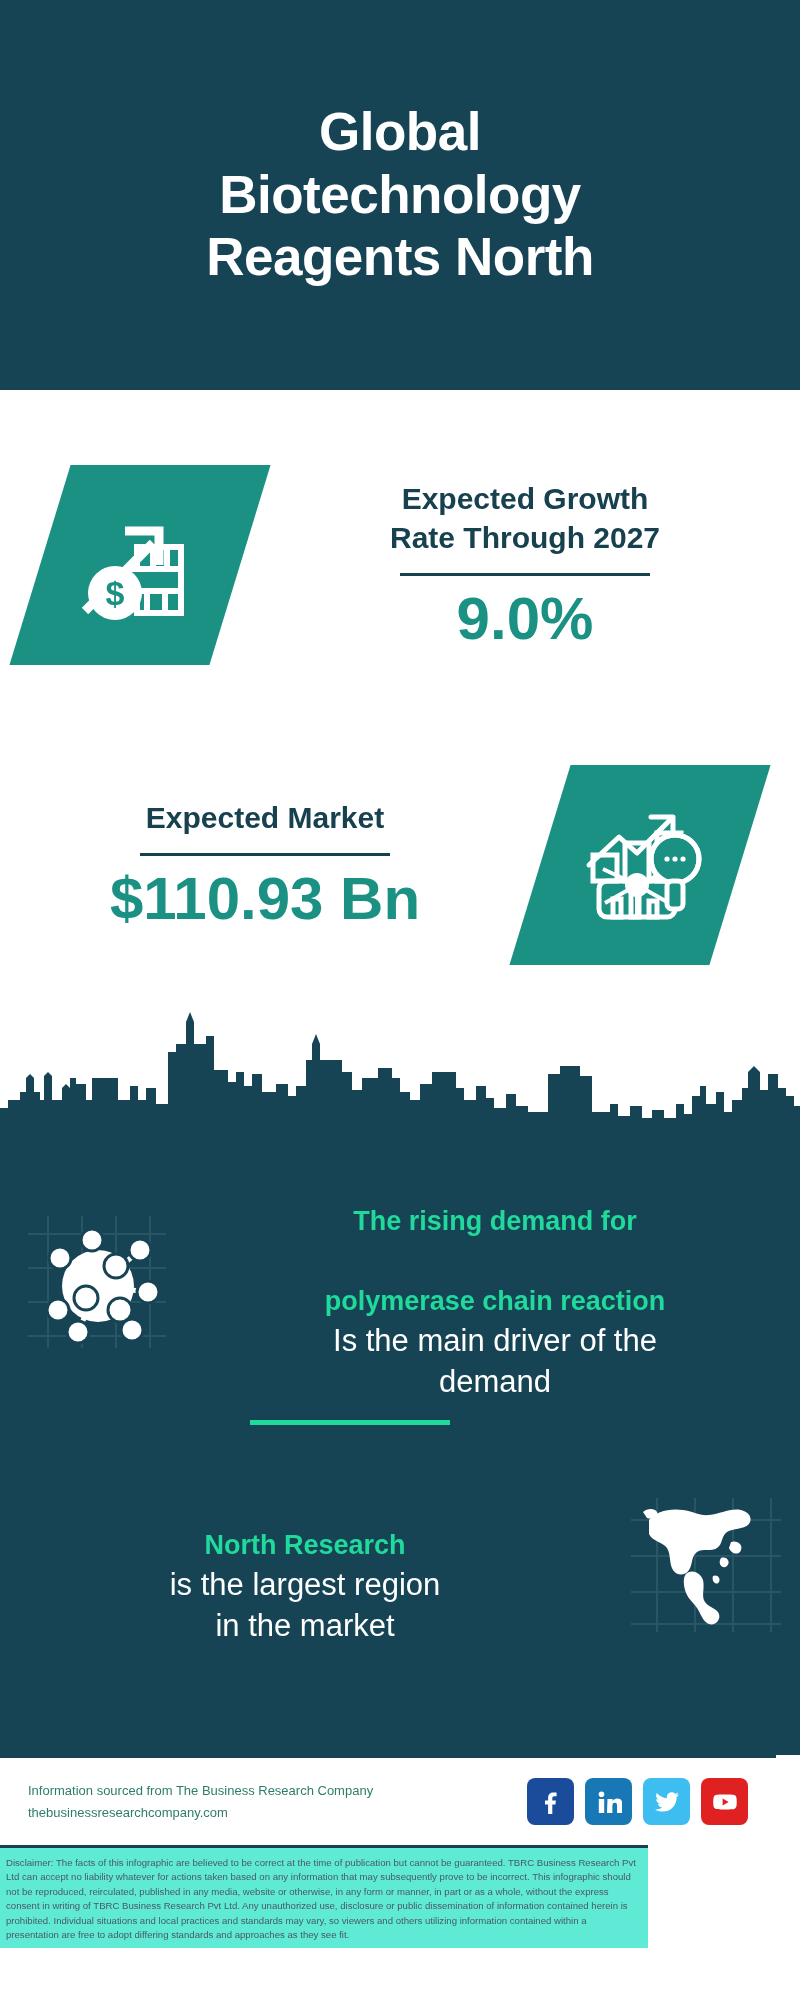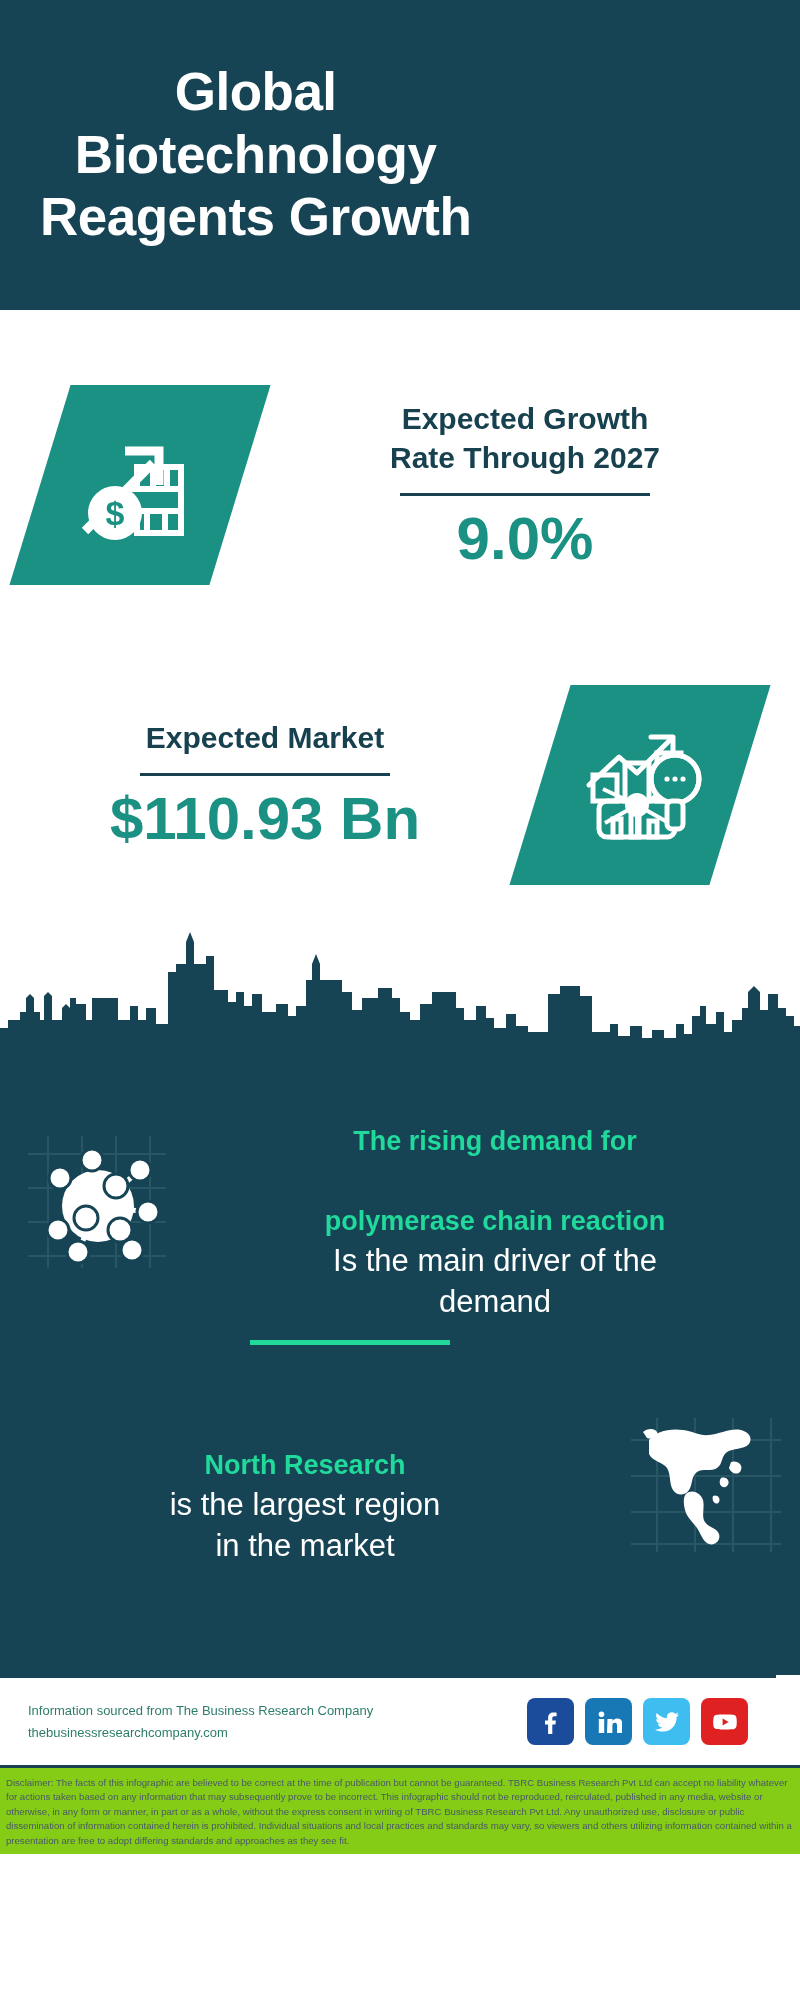--- a/index.html
+++ b/index.html
@@ -9,22 +9,22 @@
     background:#ffffff;
     width:800px; height:2000px;
     overflow:hidden;
     position:relative;
   }
   .page { width:800px; height:2000px; position:relative; background:#ffffff; }
 
   
   .header {
     background:#174455;
-    width:800px; height:310px;
-    display:flex; align-items:center; justify-content:flex-start;
+    width:800px; height:390px;
+    display:flex; align-items:center; justify-content:center;
     padding:0 40px;
   }
   .header-title {
     color:#ffffff;
     font-size:53px;
     font-weight:bold;
     line-height:1.18;
     text-align:center;
     letter-spacing:-0.5px;
   }
@@ -164,43 +164,43 @@
     border-radius:8px;
     display:flex; align-items:center; justify-content:center;
     color:#ffffff;
   }
   .sc-fb { background:#1B4C9B; }
   .sc-li { background:#1878B5; }
   .sc-tw { background:#3EBDF0; }
   .sc-yt { background:#E02121; }
 
   .disclaimer-wrap {
-    width:800px;
+    width:648px;
     border-top:3px solid #17414F;
     padding:8px 6px 6px 6px;
-    background:#84cc16;
+    background:#5eead4;
   }
   .disclaimer {
     color:#4A5A66;
     font-size:9.6px;
     line-height:1.5;
     text-align:left;
     word-break:break-word;
   }
 </style>
 </head>
 <body>
 
 <div class="page">
 
   <div class="header">
     <div class="header-title">
       <div>Global</div>
       <div>Biotechnology</div>
-      <div>Reagents Growth</div>
+      <div>Reagents North</div>
     </div>
   </div>
 
   <div class="stat1">
     <div class="para-icon">
       <span class="glyph">
         <svg width="130" height="120" viewBox="0 0 130 120" fill="none">
           <path d="M10 108 L78 40" stroke="#fff" stroke-width="9" stroke-linecap="butt"></path>
           <path d="M50 28 L84 28 L84 62" stroke="#fff" stroke-width="9" fill="none" stroke-linecap="butt"></path>
           <rect x="62" y="44" width="44" height="22" fill="none" stroke="#fff" stroke-width="6"></rect>

